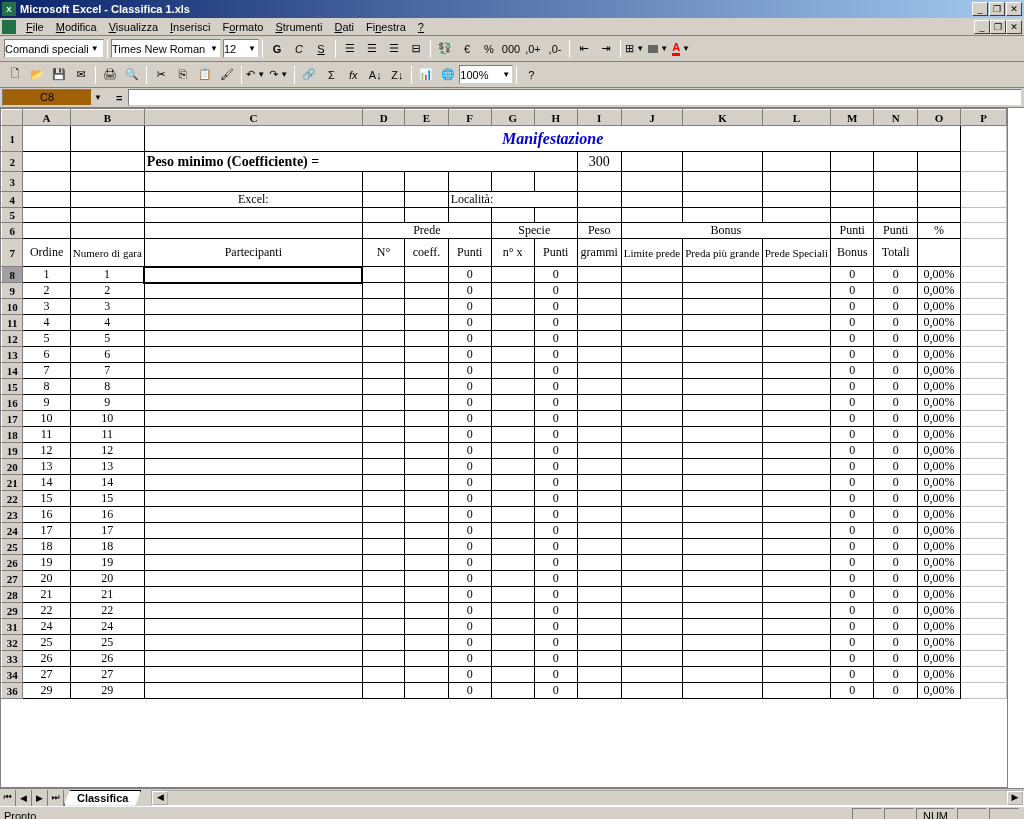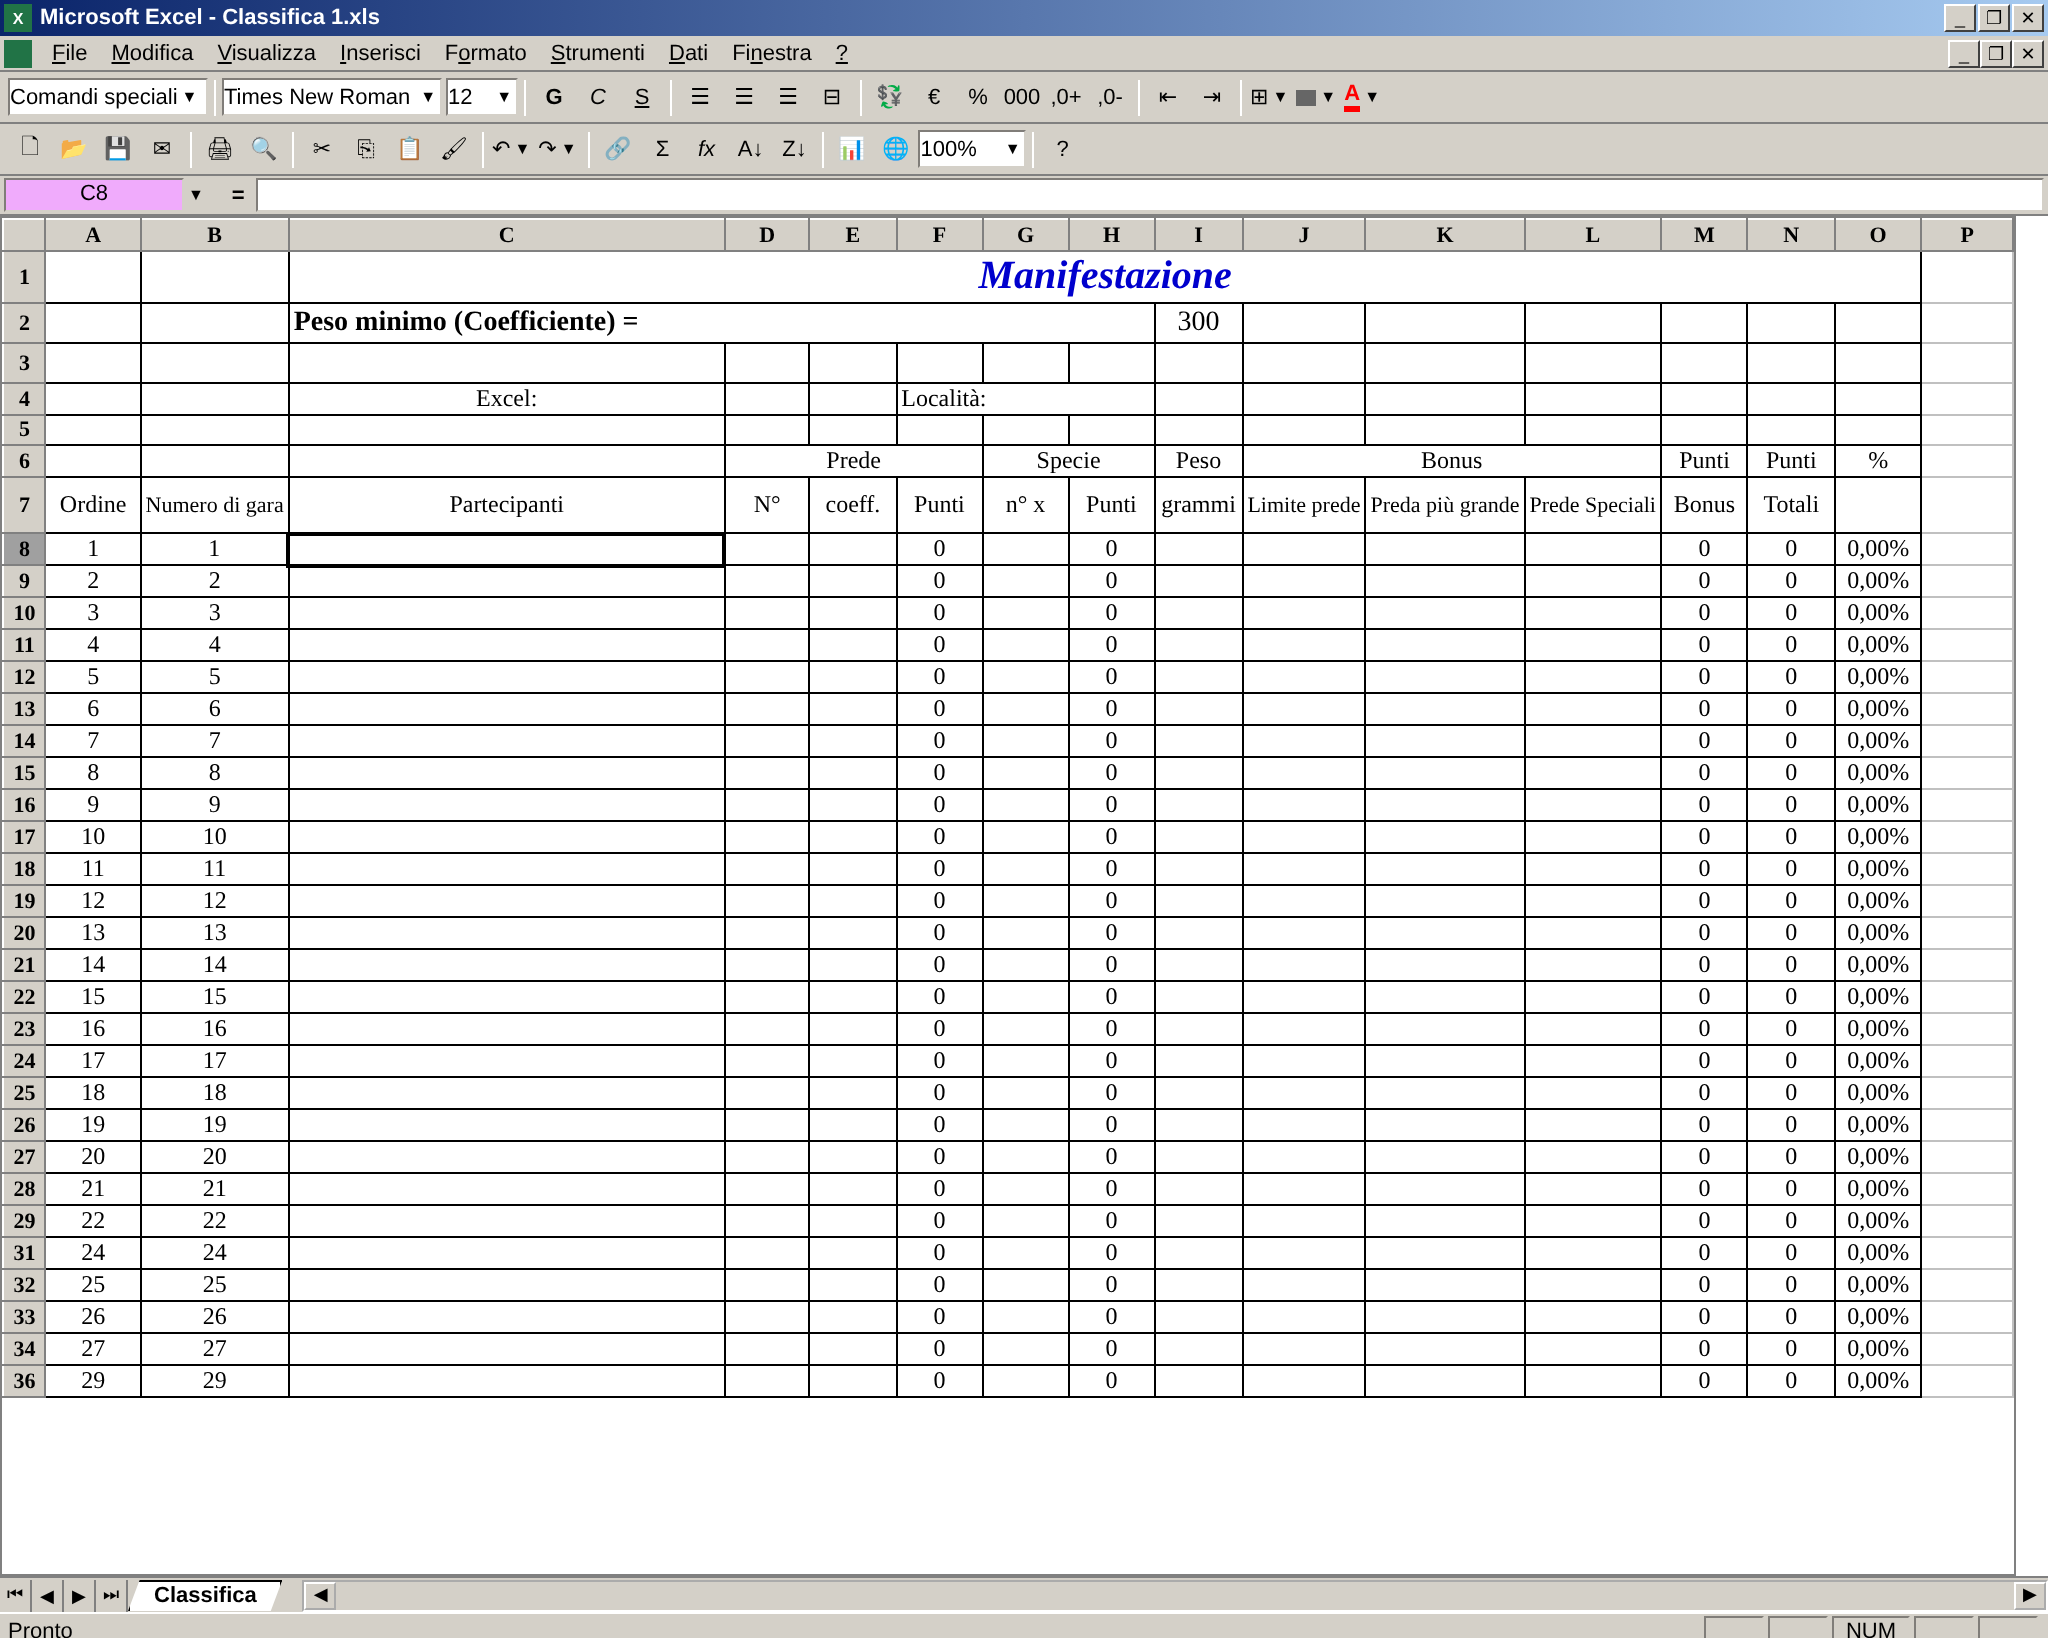--- a/index.html
+++ b/index.html
@@ -13,37 +13,37 @@
 .menubar-icon { width: 14px; height: 14px; margin-right: 4px; background: #217346; }
 .menu-item { padding: 1px 6px; cursor: pointer; }
 .menu-item u { text-decoration: underline; }
 .menubar-right { margin-left: auto; display: flex; }
 .toolbar { background: #d4d0c8; height: 26px; display: flex; align-items: center; padding: 1px 4px; border-bottom: 1px solid #808080; gap: 0; }
 .tb-btn { min-width: 22px; height: 22px; display: inline-flex; align-items: center; justify-content: center; cursor: pointer; border: 1px solid transparent; font-size: 11px; }
 .tb-sep { width: 1px; height: 18px; background: #808080; margin: 0 3px; border-right: 1px solid #fff; }
 .tb-combo { background: white; border: 1px inset #d4d0c8; padding: 1px 0; font-size: 11px; height: 19px; display: flex; align-items: center; }
 .tb-arrow { font-size: 8px; padding: 0 2px; cursor: pointer; }
 .namebox-row { background: #d4d0c8; height: 20px; display: flex; align-items: center; padding: 1px 2px; border-bottom: 1px solid #808080; }
-.namebox { background: #f0abfc; border: 1px inset #d4d0c8; width: 90px; padding: 1px 4px; height: 17px; text-align: center; font-size: 11px; }
+.namebox { background: #a16207; border: 1px inset #d4d0c8; width: 90px; padding: 1px 4px; height: 17px; text-align: center; font-size: 11px; }
 .fx-area { display: flex; align-items: center; margin-left: 6px; }
 .fx-eq { padding: 0 6px; font-weight: bold; }
 .formula-bar { background: white; border: 1px inset #d4d0c8; flex: 1; height: 17px; padding: 1px 4px; }
 .sheet-area { position: relative; background: white; }
 .grid-container { overflow: auto; width: 1008px; height: 680px; border: 1px solid #808080; }
 table.grid { border-collapse: collapse; table-layout: fixed; font-family: "Times New Roman", serif; font-size: 12px; }
 .colhdr { background: #d4d0c8; border: 1px solid #808080; border-top-color:#fff; border-left-color:#fff; text-align: center; font-family: Tahoma; font-size: 11px; height: 16px; position: sticky; top: 0; z-index: 2; }
 .rowhdr { background: #d4d0c8; border: 1px solid #808080; border-top-color:#fff; border-left-color:#fff; text-align: center; font-family: Tahoma; font-size: 11px; width: 22px; position: sticky; left: 0; z-index: 1; }
 .rowhdr.sel { background: #a0a0a0; font-weight: bold; }
 .corner { background: #d4d0c8; border: 1px solid #808080; border-top-color:#fff; border-left-color:#fff; position: sticky; left: 0; top: 0; z-index: 3; }
 td.cell { border: 1px solid #c0c0c0; padding: 0 2px; height: 15px; background: white; overflow: hidden; white-space: nowrap; }
 td.cell.ba { border: 1px solid #000; }
 td.cell.c { text-align: center; }
 td.cell.b { font-weight: normal; }
 td.cell.selcell { border: 2px solid #000 !important; }
-.title-cell { font-family: "Times New Roman", serif; font-style: italic; font-weight: bold; font-size: 20px; color: #0000cd; text-align: center; }
+.title-cell { font-family: "Times New Roman", serif; font-style: italic; font-weight: bold; font-size: 16px; color: #0000cd; text-align: center; }
 .peso-label { font-family: "Times New Roman", serif; font-weight: bold; font-size: 14px; text-align: left; padding-right: 4px; }
 .hdr-cell { font-family: "Times New Roman", serif; font-size: 12px; text-align: center; }
 .tabs-row { background: #d4d0c8; height: 18px; display: flex; align-items: center; border-top: 1px solid #808080; }
 .tab-nav-btn { width: 16px; height: 16px; display: flex; align-items: center; justify-content: center; cursor: pointer; font-size: 9px; border-right: 1px solid #808080; }
 .sheet-tab { background: white; border: 1px solid #000; border-bottom: none; padding: 0 8px; font-size: 11px; font-weight: bold; cursor: pointer; height: 16px; display: flex; align-items: center; clip-path: polygon(6px 0, 100% 0, calc(100% - 6px) 100%, 0 100%); padding: 0 12px; }
 .statusbar { background: #d4d0c8; height: 18px; display: flex; align-items: center; padding: 0 4px; border-top: 1px solid #fff; font-size: 11px; }
 .status-text { flex: 1; }
 .status-box { border: 1px inset #d4d0c8; padding: 0 6px; margin: 0 1px; height: 15px; display: flex; align-items: center; min-width: 30px; }
 .scrollbar-h { background:#d4d0c8; height:16px; flex:1; margin-left:10px; border:1px inset #fff; position:relative;}
 .vscroll-wrap { display:flex; }

